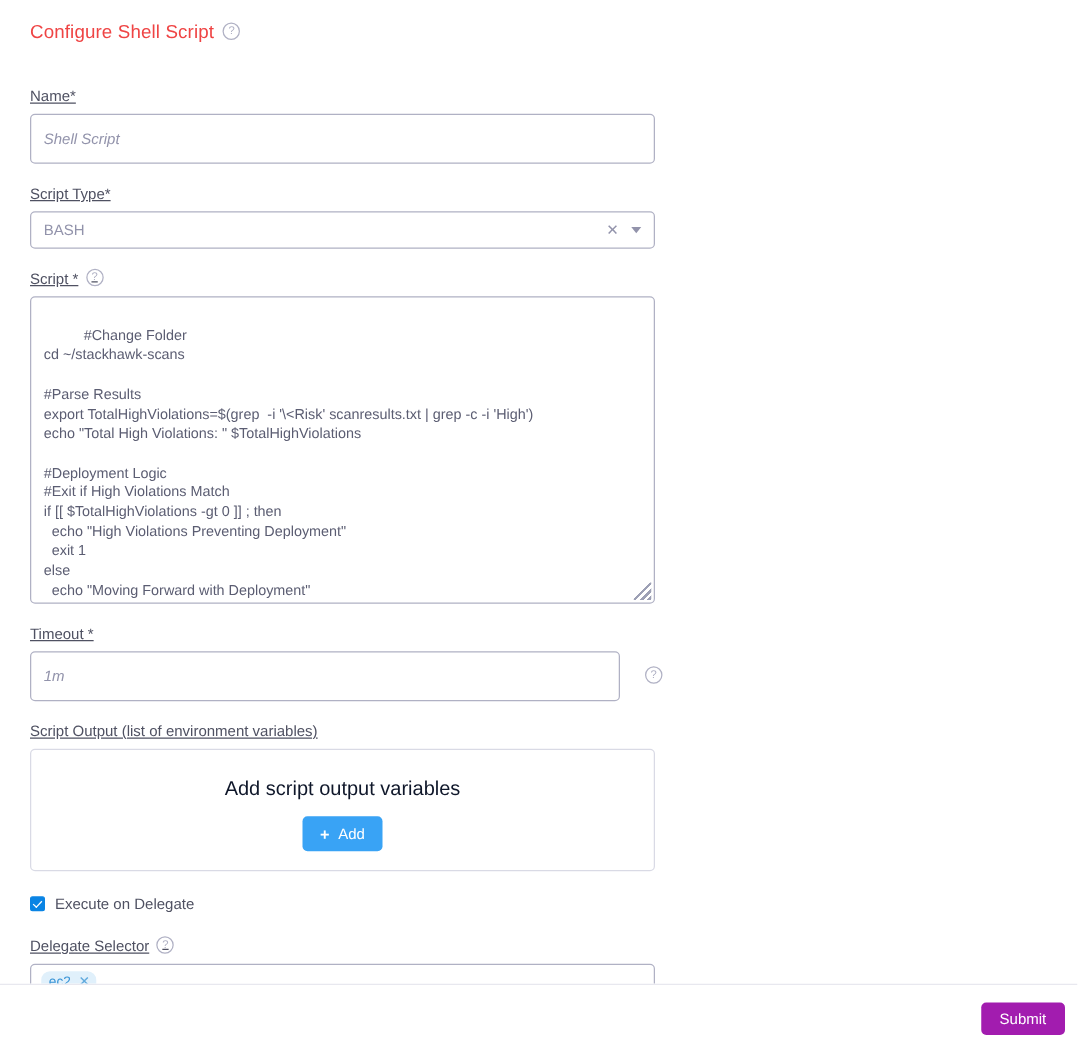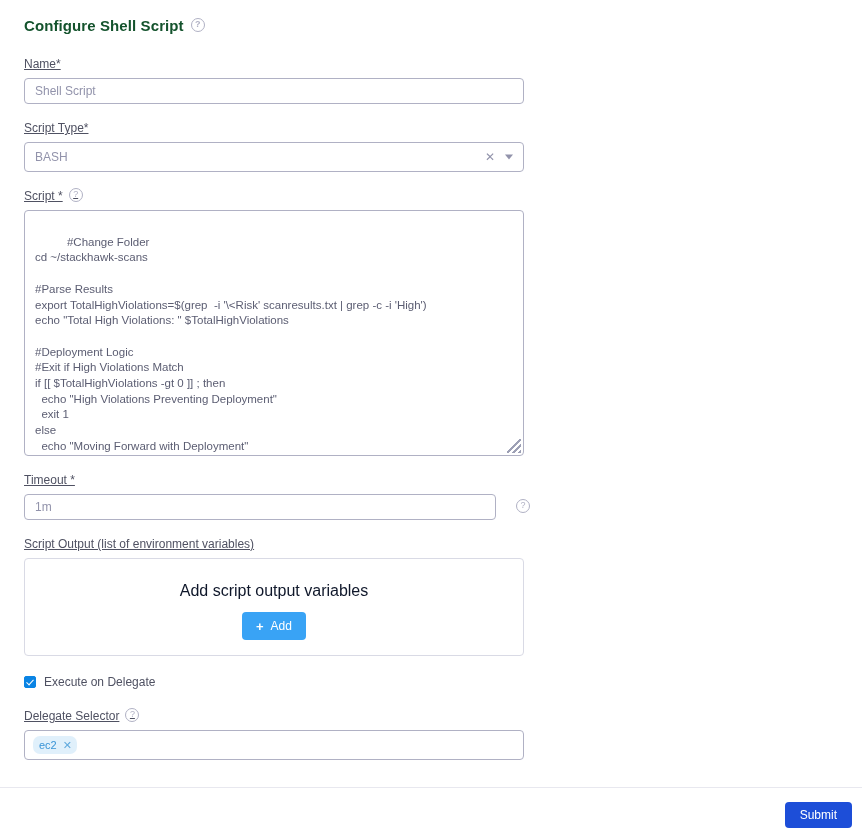--- a/index.html
+++ b/index.html
@@ -36,24 +36,24 @@
     background: #ffffff;
     box-sizing: border-box;
   }
 
   .form-inner {
     padding: 16px 24px 0 24px;
   }
 
   .panel-title {
     font-size: 15px;
-    color: #14532d;
-    font-weight: 700;
+    color: #ef4444;
+    font-weight: 400;
     letter-spacing: .1px;
-    margin: 0 0 20px 0;
+    margin: 0 0 33px 0;
     display: flex;
     align-items: center;
     gap: 7px;
     line-height: 20px;
   }
 
   
   .help-icon {
     display: inline-block;
     width: 12px;
@@ -83,31 +83,32 @@
     font-size: 12px;
     color: #4f5162;
     margin-bottom: 6px;
     line-height: 16px;
     text-decoration: underline;
   }
 
   .text-input {
     box-sizing: border-box;
     width: 500px;
-    height: 26px;
+    height: 40px;
     border: 1px solid #b0b1c4;
     border-radius: 4px;
     background: #ffffff;
     font-family: "Liberation Sans", sans-serif;
     font-size: 12px;
     color: #9293ab;
     padding: 0 10px;
     line-height: 28px;
     display: block;
     outline: none;
+    font-style: italic;
   }
 
   
   .select-wrap {
     position: relative;
     width: 500px;
   }
   .select-box {
     box-sizing: border-box;
     width: 500px;
@@ -312,21 +313,21 @@
     width: 862px;
     height: 44px;
     background: #ffffff;
     border-top: 1px solid #e8e8ef;
     box-sizing: border-box;
   }
   .btn-submit {
     position: absolute;
     right: 10px;
     top: 14px;
-    background: #1d4ed8;
+    background: #a21caf;
     color: #ffffff;
     border: none;
     border-radius: 4px;
     height: 26px;
     padding: 0 15px;
     font-family: "Liberation Sans", sans-serif;
     font-size: 12px;
     cursor: pointer;
     line-height: 26px;
     margin-left: 24px;

